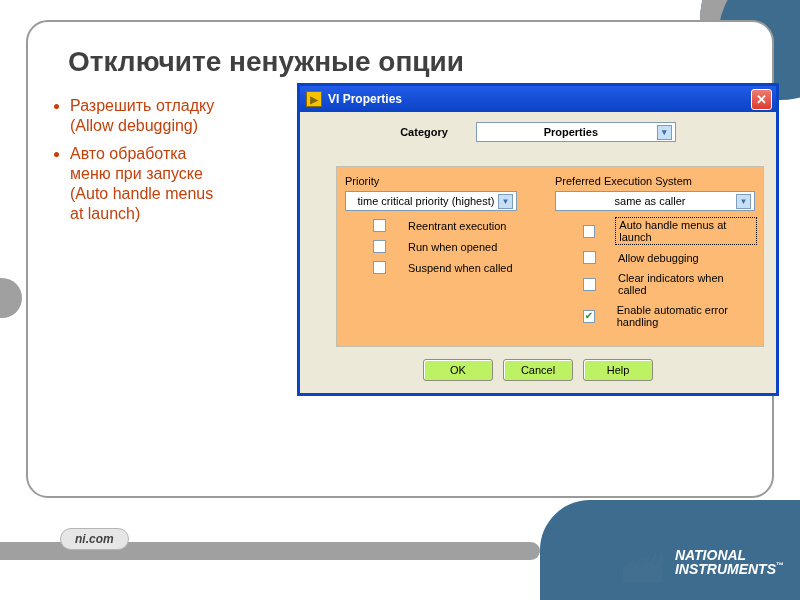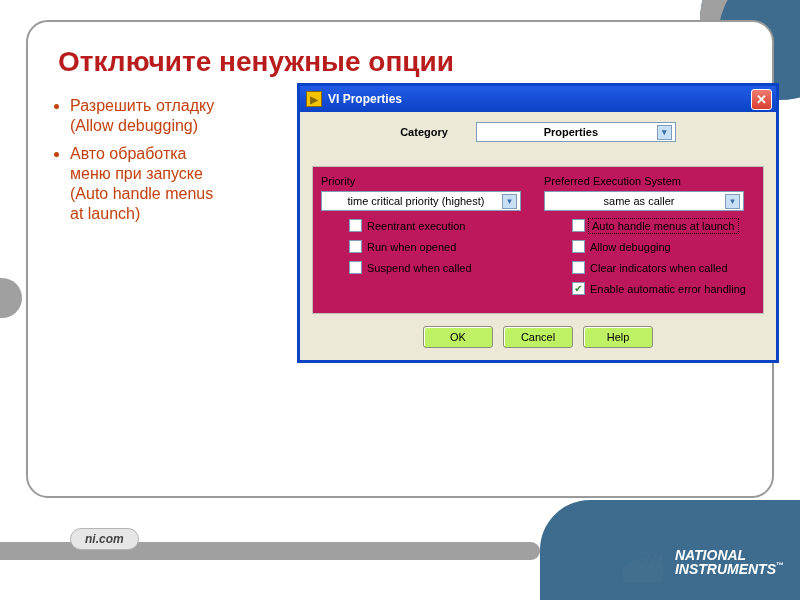--- a/index.html
+++ b/index.html
@@ -6,21 +6,21 @@
   body { margin: 0; width: 800px; height: 600px; font-family: Arial, Helvetica, sans-serif; background: #fff; position: relative; overflow: hidden; }
 
   
   .corner-tr { position:absolute; top:-60px; right:-60px; width:160px; height:160px; background:#3d6c8f; border-radius:50%; z-index:1; }
   .corner-tr::after{ content:""; position:absolute; inset:0; border-radius:50%; box-shadow: inset 18px 18px 0 0 #a0a0a0; }
   .stripe-left { position:absolute; left:0; top:278px; width:22px; height:40px; background:#a0a0a0; border-top-right-radius:20px; border-bottom-right-radius:20px; z-index:1;}
 
   
   .slide-frame { position:absolute; top:20px; left:26px; width:748px; height:478px; border:2px solid #9a9a9a; border-radius:22px; background:#fff; z-index:2; padding:18px 24px; }
 
-  .title { color:#b91c1c; font-size:28px; font-weight:bold; margin:6px 0 18px 6px; }
+  .title { color:#404040; font-size:28px; font-weight:bold; margin:6px 0 18px 16px; }
 
   .content { display:flex; gap:14px; }
   .bullets { width:170px; font-size:16px; color:#c2410c; }
   .bullets ul { margin:0; padding-left:18px; }
   .bullets li { margin-bottom:8px; line-height:1.25; }
 
   
   .xp-window { width:480px; border:2px solid #0a43c4; background:#ece9d8; font-family:Tahoma, Arial, sans-serif; font-size:11px; position:absolute; right:22px; top:84px; box-shadow:0 0 0 1px #0a43c4; z-index:3;}
   .xp-titlebar { height:26px; background:linear-gradient(#225be7,#0a43c4); display:flex; align-items:center; padding:0 4px 0 6px; }
   .xp-title { color:#fff; font-weight:bold; font-size:12px; display:flex; align-items:center; gap:6px; flex:1;}
@@ -28,36 +28,36 @@
   .xp-close { width:21px; height:21px; background:linear-gradient(#f07b6f,#d83e2f); border:1px solid #fff; border-radius:3px; color:#fff; display:flex; align-items:center; justify-content:center; font-weight:bold; font-size:13px;}
   .xp-client { padding:10px 12px 12px 12px; }
 
   .row-cat { display:flex; align-items:center; justify-content:center; gap:28px; margin-bottom:24px;font-weight:bold; }
   .xp-label{ color:#000; }
   .xp-combo { background:#fff; border:1px solid #7f9db9; height:20px; display:flex; align-items:center; padding:0 3px 0 8px; }
   .xp-combo .arrow{ margin-left:auto; width:15px; height:15px; background:#c8e0f6; border:1px solid #7f9db9; display:flex; align-items:center; justify-content:center; color:#3a6ea5; font-size:9px;}
   .combo-cat{ width:200px; text-align:center; justify-content:center;}
   .combo-cat span:first-child{ flex:1; text-align:center; }
 
-  .groupbox{ border:1px solid #c0c0b5; background:#be185d; margin-top:2px; padding:8px 8px 10px 8px; }
+  .groupbox{ border:1px solid #c0c0b5; background:#fdba74; margin-top:2px; padding:8px 8px 10px 8px;margin-left:24px; }
   .two-col{ display:flex; gap:12px; }
   .col{ flex:1; }
   .col-label{ margin-bottom:4px; }
-  .combo-pri{ width:200px; justify-content:center;}
+  .combo-pri{ width:172px; justify-content:center;}
   .combo-pri span:first-child{ flex:1; text-align:center; }
   .combo-pes{ width:200px; justify-content:center;}
   .combo-pes span:first-child{ flex:1; text-align:center; }
 
-  .chk-row{ display:flex; align-items:center; gap:5px; margin:8px 0;padding-left:28px; }
+  .chk-row{ display:flex; align-items:center; gap:22px; margin:8px 0;padding-left:28px; }
   .chk{ width:13px; height:13px; border:1px solid #7f9db9; background:#fff; display:flex; align-items:center; justify-content:center; font-size:10px; color:#2a8a2a; line-height:1;}
   .focus-outline{ outline:1px dotted #000; outline-offset:1px; padding:0 2px;}
 
   .btn-row{ display:flex; justify-content:center; gap:10px; margin-top:12px;}
   .xp-btn{ width:70px; height:22px; background:#bef264; border:1px solid #8e8e7e; border-radius:3px; display:flex; align-items:center; justify-content:center; box-shadow:inset 1px 1px 0 #fff; }
-  .ni-pill{ position:absolute; left:70px; bottom:50px; background:#e6e6e6; border:1px solid #b5b5b5; border-radius:12px; padding:3px 14px; font-size:12px; font-style:italic; font-weight:bold; color:#444; z-index:3;}
+  .ni-pill{ position:absolute; left:60px; bottom:50px; background:#e6e6e6; border:1px solid #b5b5b5; border-radius:12px; padding:3px 14px; font-size:12px; font-style:italic; font-weight:bold; color:#444; z-index:3;}
   .corner-br{ position:absolute; right:-20px; bottom:-20px; width:280px; height:120px; background:#3d6c8f; border-top-left-radius:50px; z-index:1;}
   .ni-logo{ position:absolute; right:16px; bottom:18px; z-index:3; display:flex; align-items:center; gap:12px;}
   .ni-eagle{ width:40px; height:40px; background:#426f8f; border:1px solid #fff0; clip-path:polygon(0 60%,40% 40%,20% 60%,55% 35%,40% 60%,70% 30%,60% 60%,85% 25%,80% 60%,100% 20%,100% 100%,0 100%);}
   .ni-txt{ color:#fff; font-weight:bold; font-style:italic; font-size:14px; line-height:1;}
   .ni-txt .tm{font-size:8px; vertical-align:top; font-style:normal;}
   .grey-bar{ position:absolute; left:0; bottom:40px; right:260px; height:18px; background:#a0a0a0; z-index:2; border-top-right-radius:12px; border-bottom-right-radius:12px;}
 </style>
 </head>
 <body>
 

